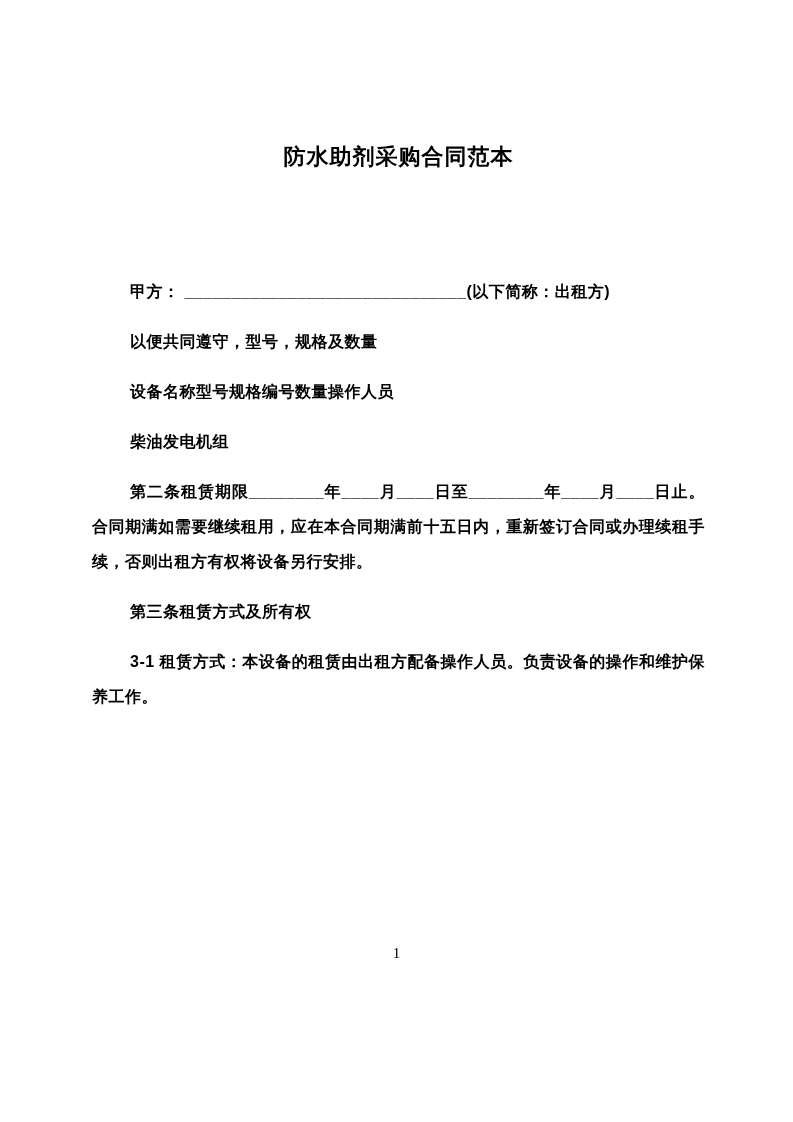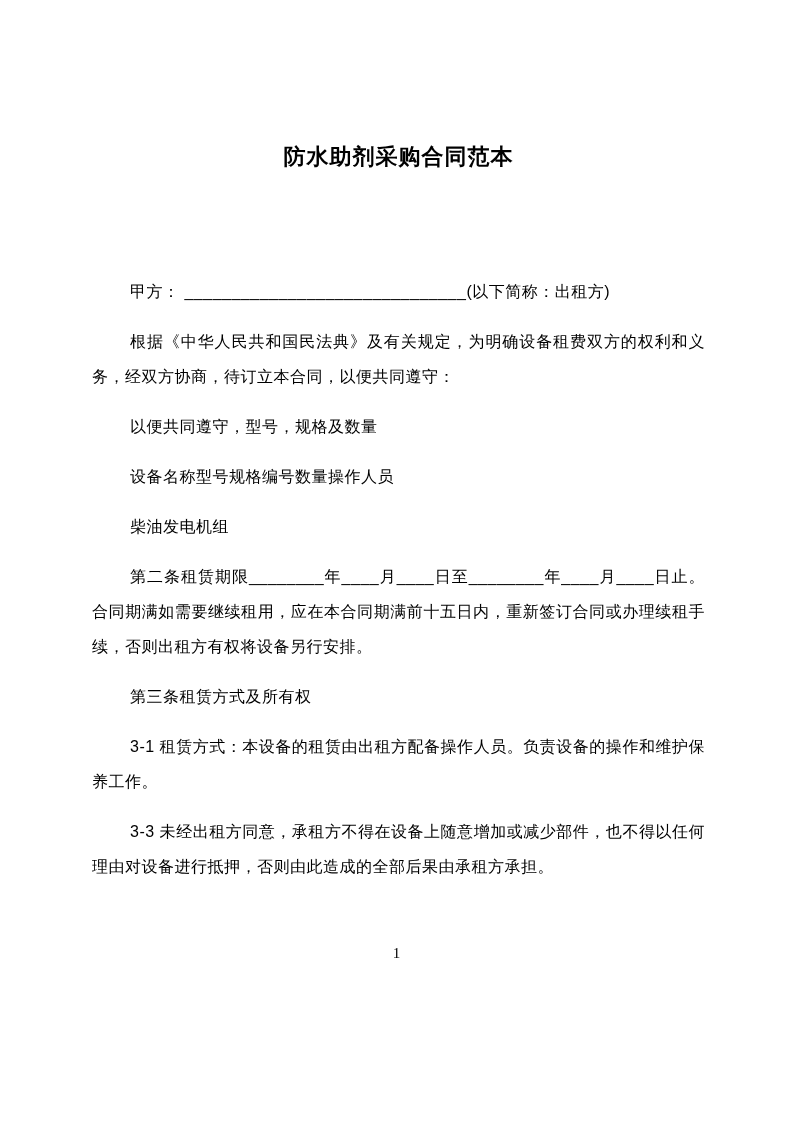--- a/index.html
+++ b/index.html
@@ -23,21 +23,21 @@
     font-size: 22px;
     line-height: 30px;
     font-weight: 700;
     text-align: center;
     margin: 46px 0 0 0;
     letter-spacing: 1px;
   }
   .para {
     font-size: 16px;
     line-height: 35px;
-    font-weight: 400;
+    font-weight: 700;
     margin: 15px 0;
     text-indent: 38px;
     text-align: justify;
     word-break: break-all;
     letter-spacing: 0.5px;
   }
   .para.first-after-title {
     margin-top: 102px;
   }
   .page-number {
@@ -54,32 +54,30 @@
 </head>
 <body>
 
 <div class="page">
 
   <h1 class="doc-title">防水助剂采购合同范本</h1>
 
   <p class="para first-after-title">甲方： ______________________________(以下简称：出租方)</p>
 
 
-  <p class="para">根据《中华人民共和国民法典》及有关规定，为明确设备租费双方的权利和义务，经双方协商，待订立本合同，以便共同遵守：</p>
 
   <p class="para">以便共同遵守，型号，规格及数量</p>
 
   <p class="para">设备名称型号规格编号数量操作人员</p>
 
   <p class="para">柴油发电机组</p>
 
   <p class="para">第二条租赁期限________年____月____日至________年____月____日止。合同期满如需要继续租用，应在本合同期满前十五日内，重新签订合同或办理续租手续，否则出租方有权将设备另行安排。</p>
 
   <p class="para">第三条租赁方式及所有权</p>
 
   <p class="para">3-1 租赁方式：本设备的租赁由出租方配备操作人员。负责设备的操作和维护保养工作。</p>
 
 
-  <p class="para">3-3 未经出租方同意，承租方不得在设备上随意增加或减少部件，也不得以任何理由对设备进行抵押，否则由此造成的全部后果由承租方承担。</p>
 
   <div class="page-number">1</div>
 
 </div>
 
 </body></html>

